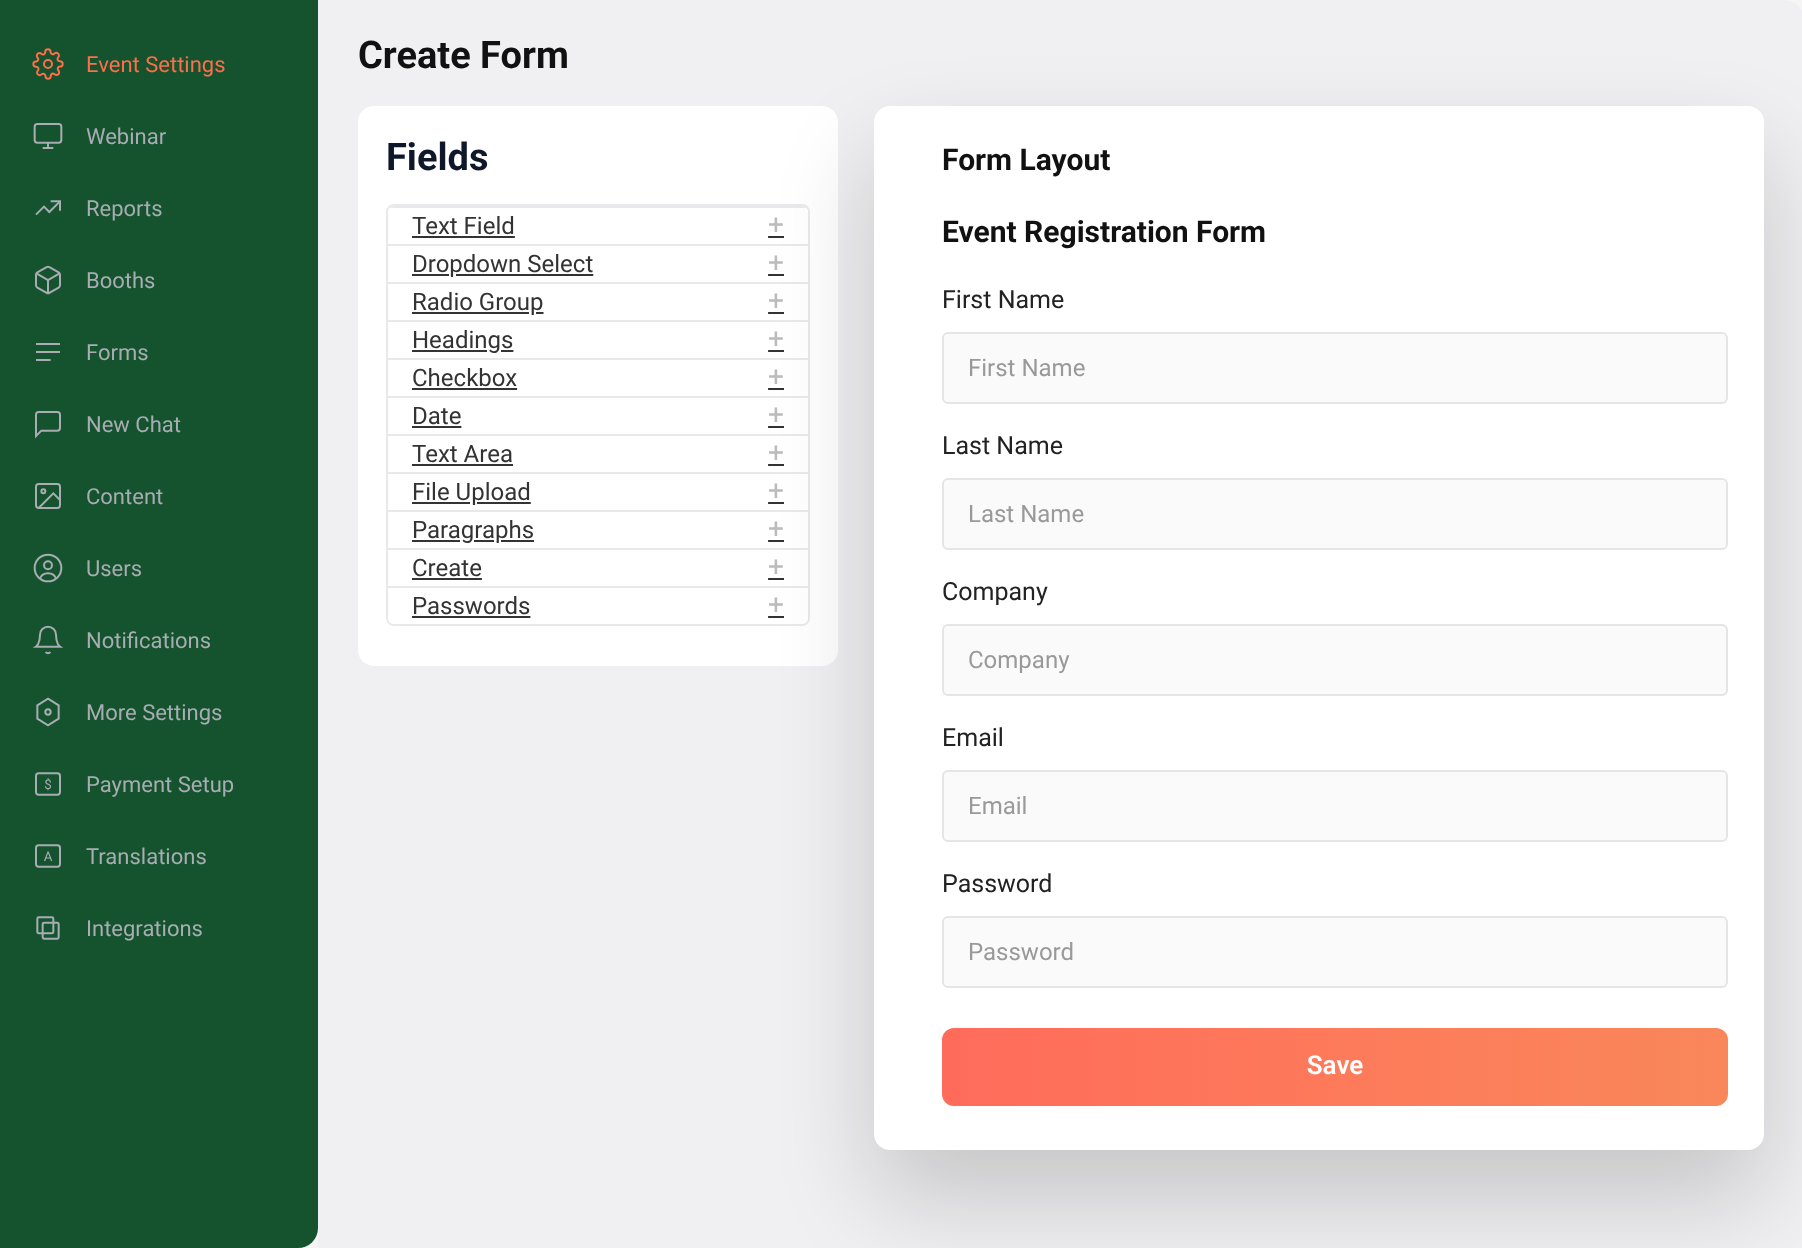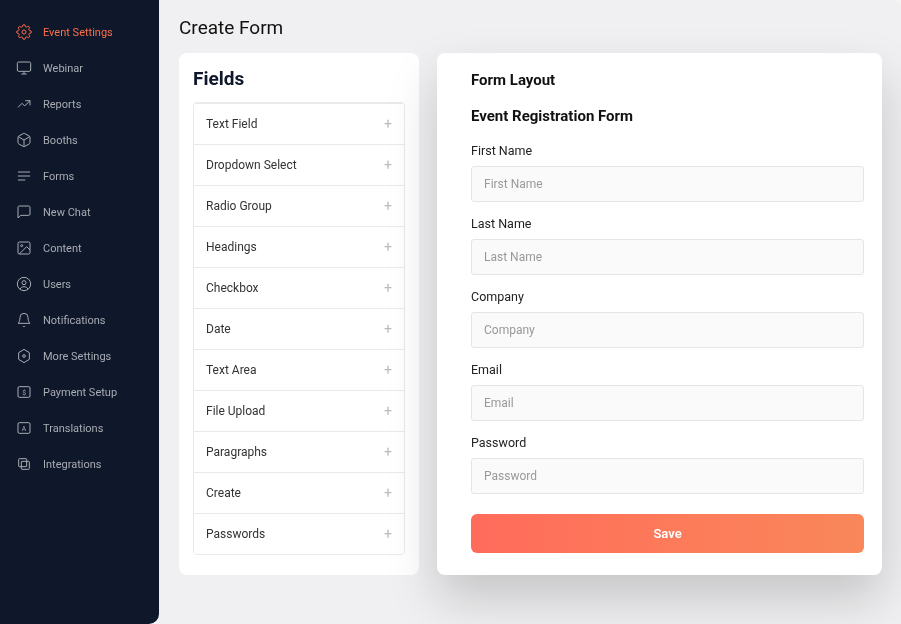--- a/index.html
+++ b/index.html
@@ -15,21 +15,21 @@
       overflow: hidden;
       position: relative;
     }
     .app {
       display: flex;
       width: 100%;
       height: 100%;
     }
     .sidebar {
       width: 159px;
-      background: #0f172a;
+      background: #14532d;
       padding: 14px 0;
       flex-shrink: 0;
       border-radius: 0 0 10px 0;
     }
     .sidebar-item {
       display: flex;
       align-items: center;
       padding: 10px 12px 10px 16px;
       color: #a8acb3;
       font-size: 11px;
@@ -54,21 +54,21 @@
     }
     .main {
       flex: 1;
       padding: 16px 20px 0 20px;
       position: relative;
       background: #f0f0f2;
       border-radius: 0 10px 0 0;
     }
     .page-title {
       font-size: 19px;
-      font-weight: 400;
+      font-weight: 700;
       color: #111;
       margin-bottom: 14px;
     }
     .panels {
       display: flex;
       gap: 18px;
       align-items: flex-start;
     }
     .fields-panel {
       width: 240px;
@@ -94,26 +94,27 @@
       padding: 9px 12px;
       background: #fdeee9;
       color: #fd6e4a;
       font-size: 12px;
       cursor: pointer;
     }
     .field-item {
       display: flex;
       align-items: center;
       justify-content: space-between;
-      padding: 12px 12px;
+      padding: 1px 12px;
       border-top: 1px solid #e9e9eb;
       font-size: 12px;
       color: #333;
       cursor: pointer;
       background: #fff;
+      text-decoration: underline;
     }
     .plus-icon {
       color: #bbb;
       font-size: 14px;
       font-weight: 400;
     }
     .chevron-up {
       color: #fd6e4a;
     }
     .layout-panel {

